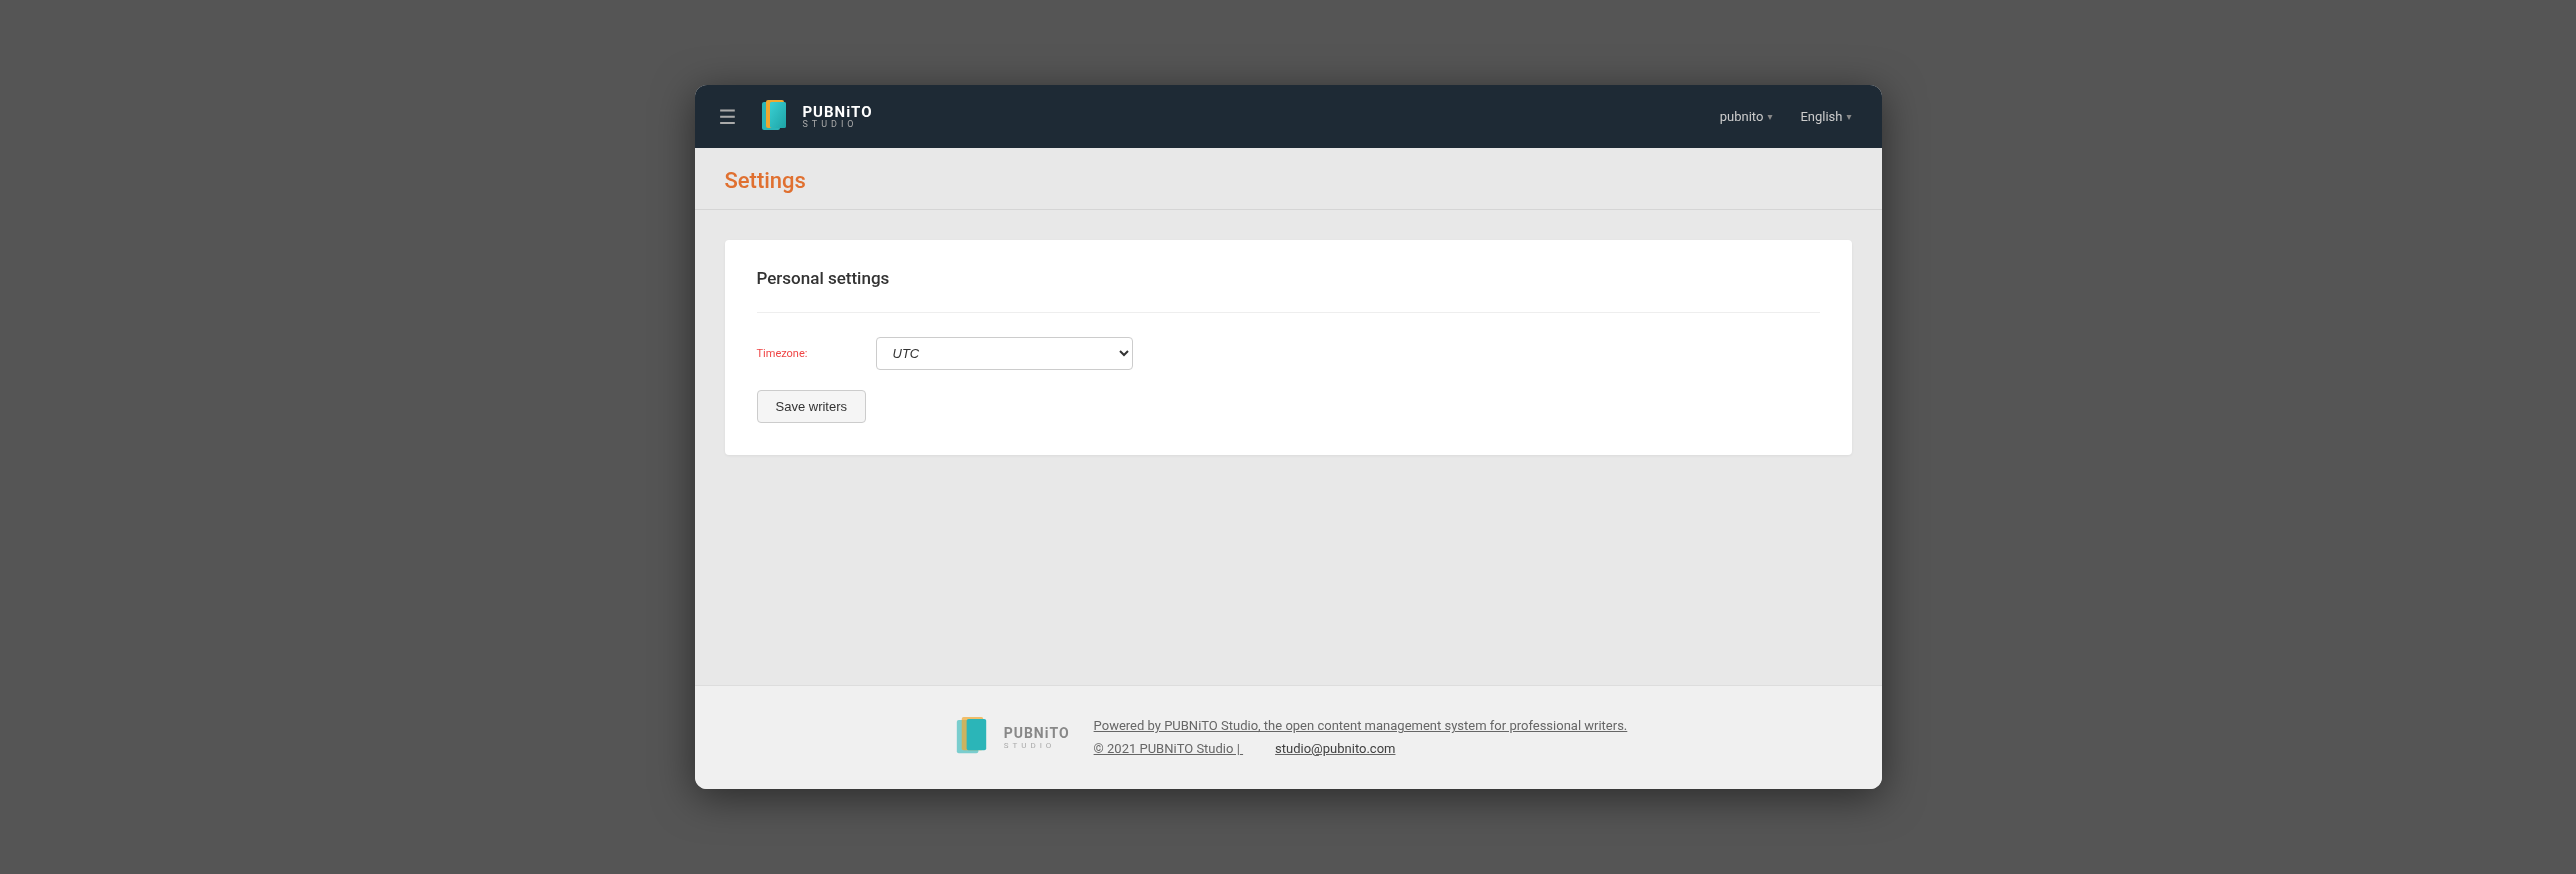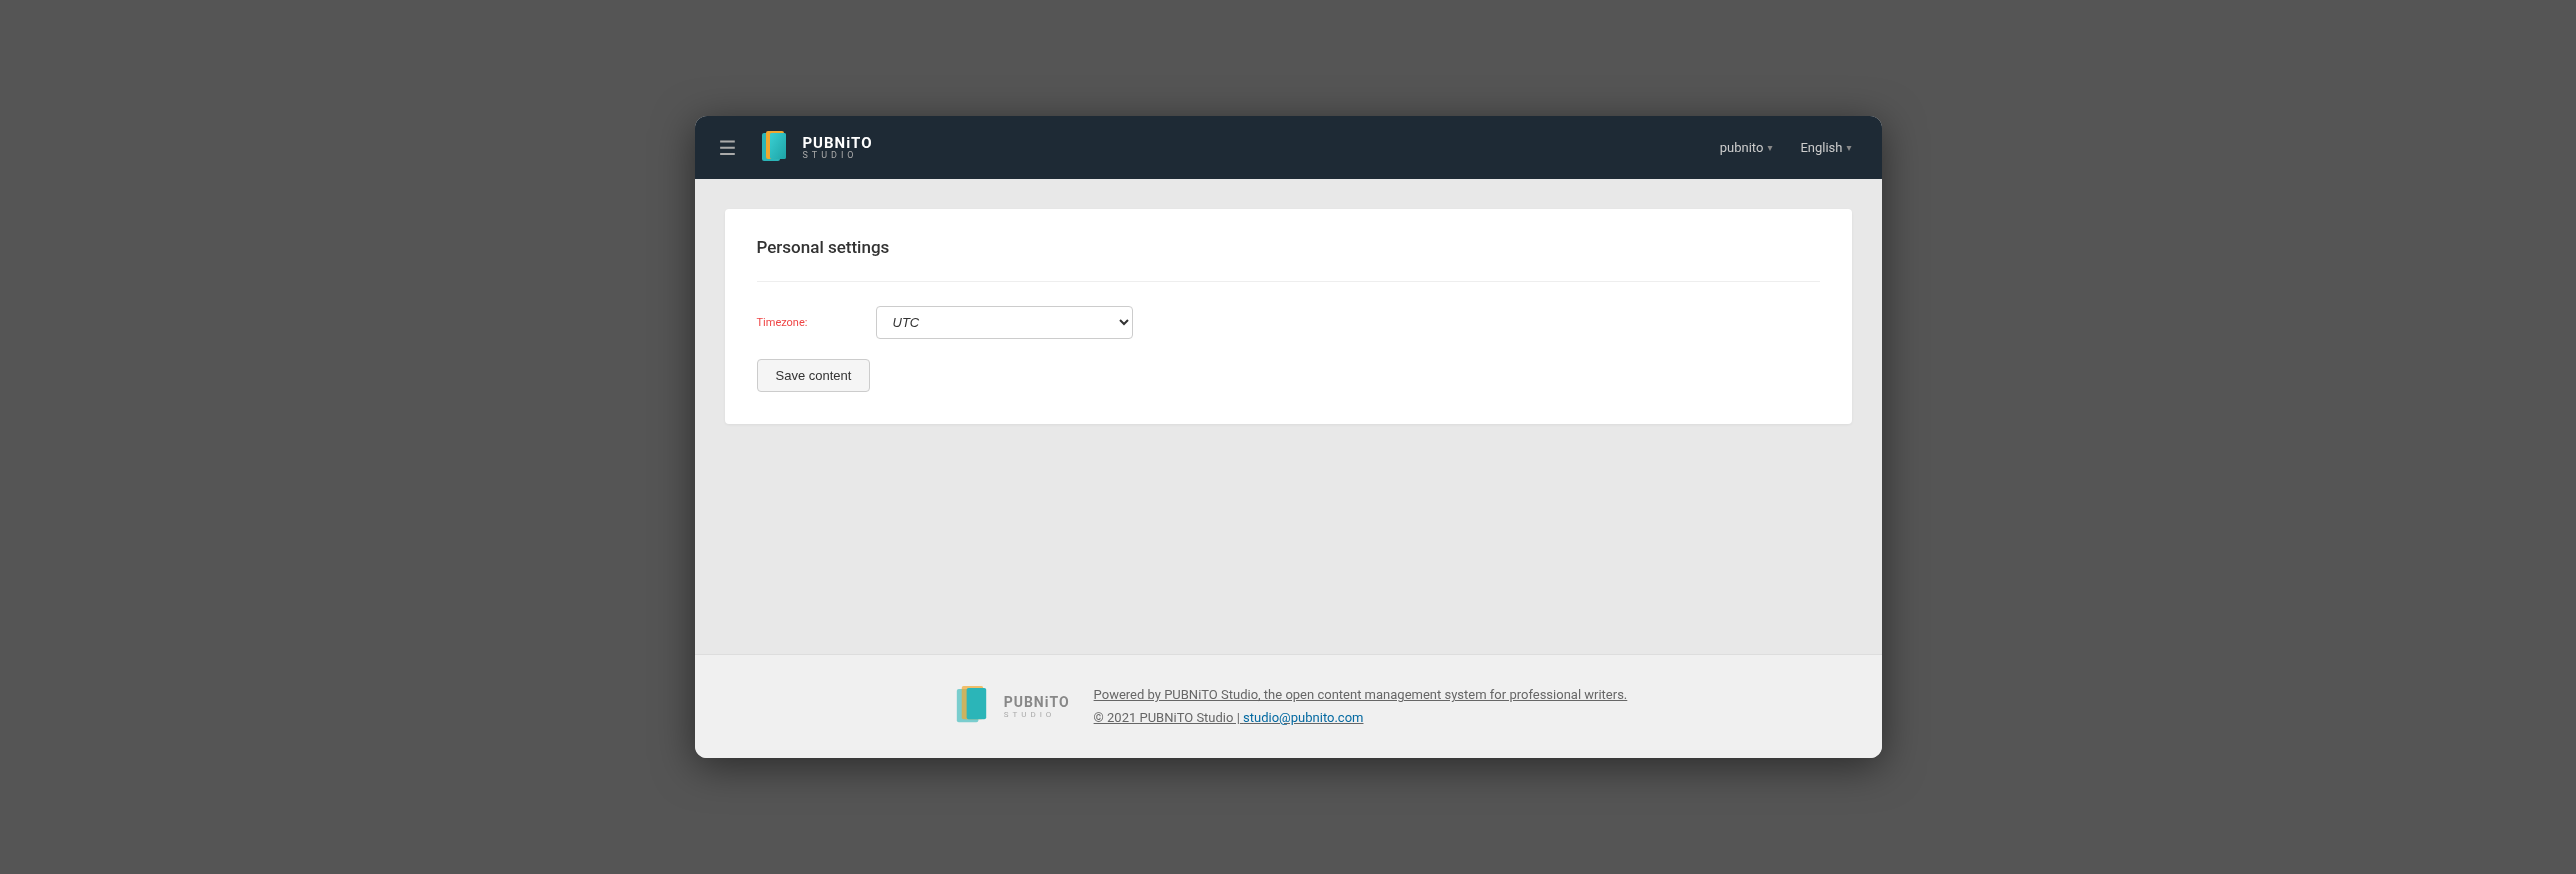--- a/index.html
+++ b/index.html
@@ -207,22 +207,23 @@
     }
 
     .footer-text {
       font-size: 13px;
       color: #666;
       line-height: 1.7;
       text-decoration: underline;
     }
 
     .footer-text a {
-      color: #0369a1;
+      color: #404040;
       text-decoration: none;
+      margin-left: 32px;
     }
   </style>
 </head>
 <body>
 
 <div class="browser-window">
 
   <nav class="navbar">
     <div class="navbar-left">
       <span class="hamburger">☰</span>
@@ -251,39 +252,42 @@
         <span>pubnito</span>
         <span class="dropdown-arrow">▾</span>
       </div>
       <div class="nav-lang">
         <span>English</span>
         <span class="dropdown-arrow">▾</span>
       </div>
     </div>
   </nav>
 
+  <div class="page-header">
+    <h1 class="page-title">Settings</h1>
+  </div>
 
   <div class="main-content">
     <div class="card">
       <div class="card-title">Personal settings</div>
 
       <div class="form-row">
         <label class="form-label">Timezone:</label>
         <select class="form-select">
           <option value="UTC">UTC</option>
           <option value="America/New_York">America/New_York</option>
           <option value="America/Chicago">America/Chicago</option>
           <option value="America/Los_Angeles">America/Los_Angeles</option>
           <option value="Europe/London">Europe/London</option>
           <option value="Europe/Paris">Europe/Paris</option>
           <option value="Asia/Tokyo">Asia/Tokyo</option>
         </select>
       </div>
 
-      <button class="btn-save">Save content</button>
+      <button class="btn-save">Save writers</button>
     </div>
   </div>
 
   <footer class="footer">
     <div class="footer-logo">
       <svg class="footer-logo-icon" viewBox="0 0 48 48" xmlns="http://www.w3.org/2000/svg">
         <rect x="8" y="6" width="22" height="34" rx="2" fill="#2bb5b8" opacity="0.6"></rect>
         <rect x="13" y="3" width="22" height="34" rx="2" fill="#f0a830" opacity="0.7"></rect>
         <rect x="18" y="5" width="20" height="32" rx="2" fill="#2bb5b8"></rect>
       </svg>

